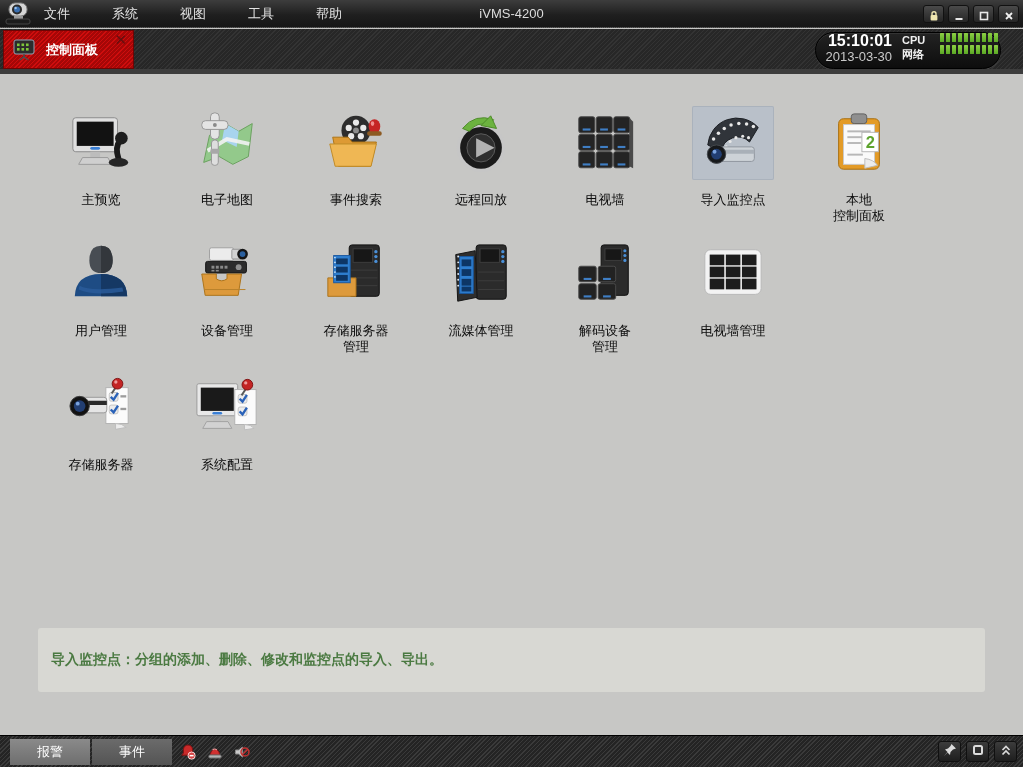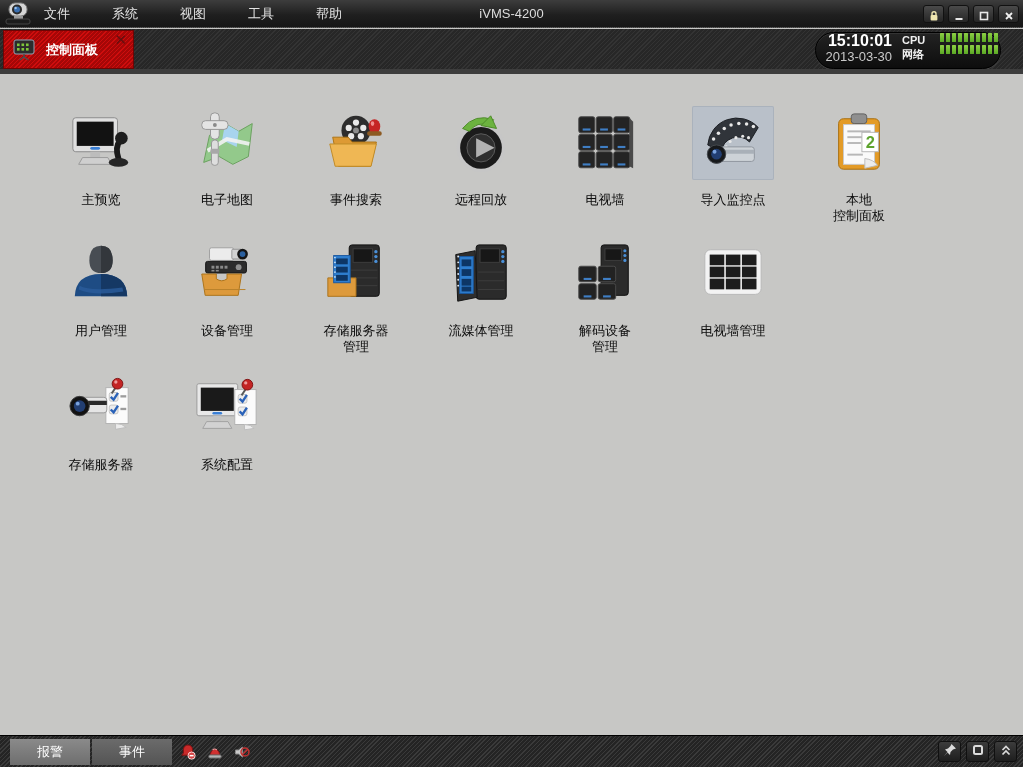--- a/index.html
+++ b/index.html
@@ -540,20 +540,23 @@
             <circle cx="55" cy="10" r="5.5" fill="#c32424" stroke="#7e1212"></circle>
             <circle cx="53.3" cy="8.2" r="1.7" fill="#ef9b9b"></circle>
           </svg>
         </div>
         <div class="tile-label">
           <div>系统配置</div>
         </div>
       </div>
     </div>
 
+  <div class="desc-box">
+    <span class="desc-text">导入监控点：分组的添加、删除、修改和监控点的导入、导出。</span>
+  </div>
 
   <div class="statusbar">
     <div class="sb-tab alarm">报警</div>
     <div class="sb-tab event">事件</div>
     <div class="sb-icons">
         <span><svg viewBox="0 0 16 16">
             <path d="M8 1 a4.6 4.6 0 0 1 4.6 4.6 v3.4 l1.6 2.2 h-12.4 l1.6 -2.2 v-3.4 A4.6 4.6 0 0 1 8 1" fill="#c92a2a" stroke="#7d1212"></path>
             <circle cx="11.6" cy="11.6" r="3.6" fill="#d64545" stroke="#fff" stroke-width="0.8"></circle>
             <rect x="9.6" y="10.9" width="4" height="1.5" fill="#fff"></rect>
           </svg></span>

